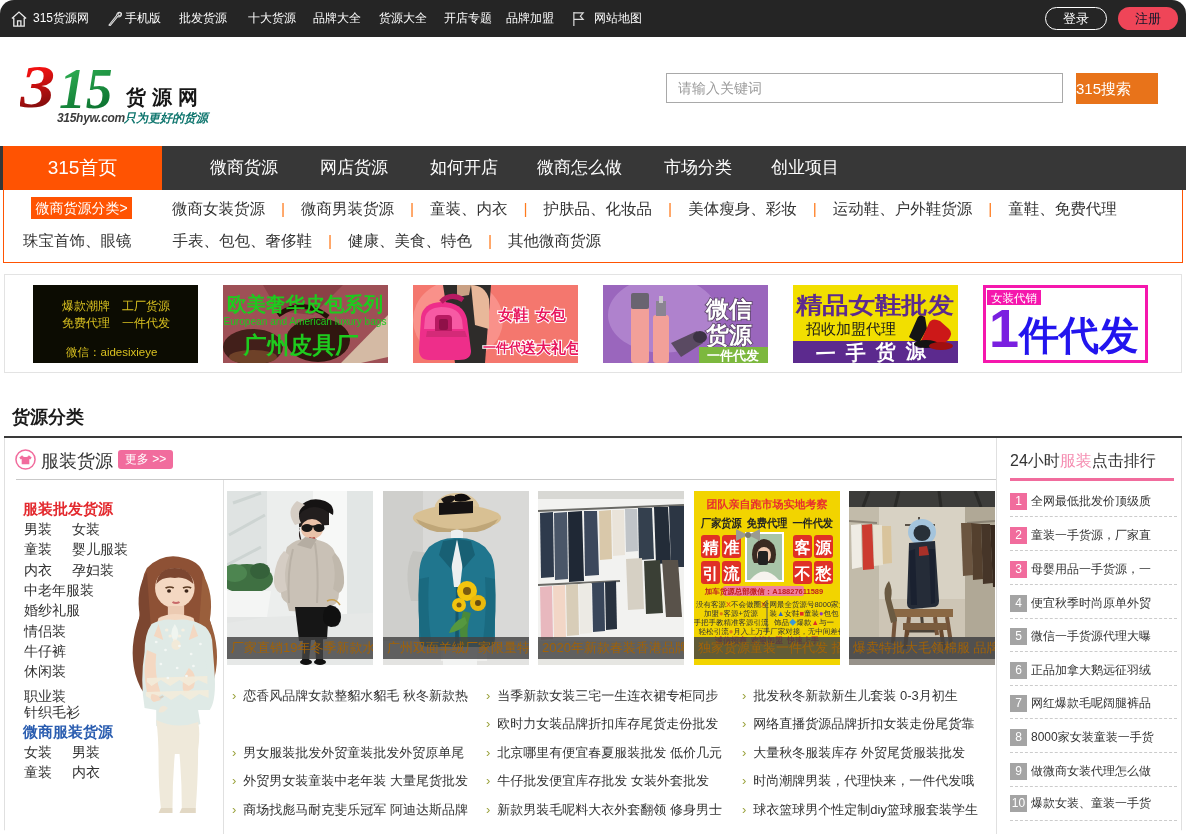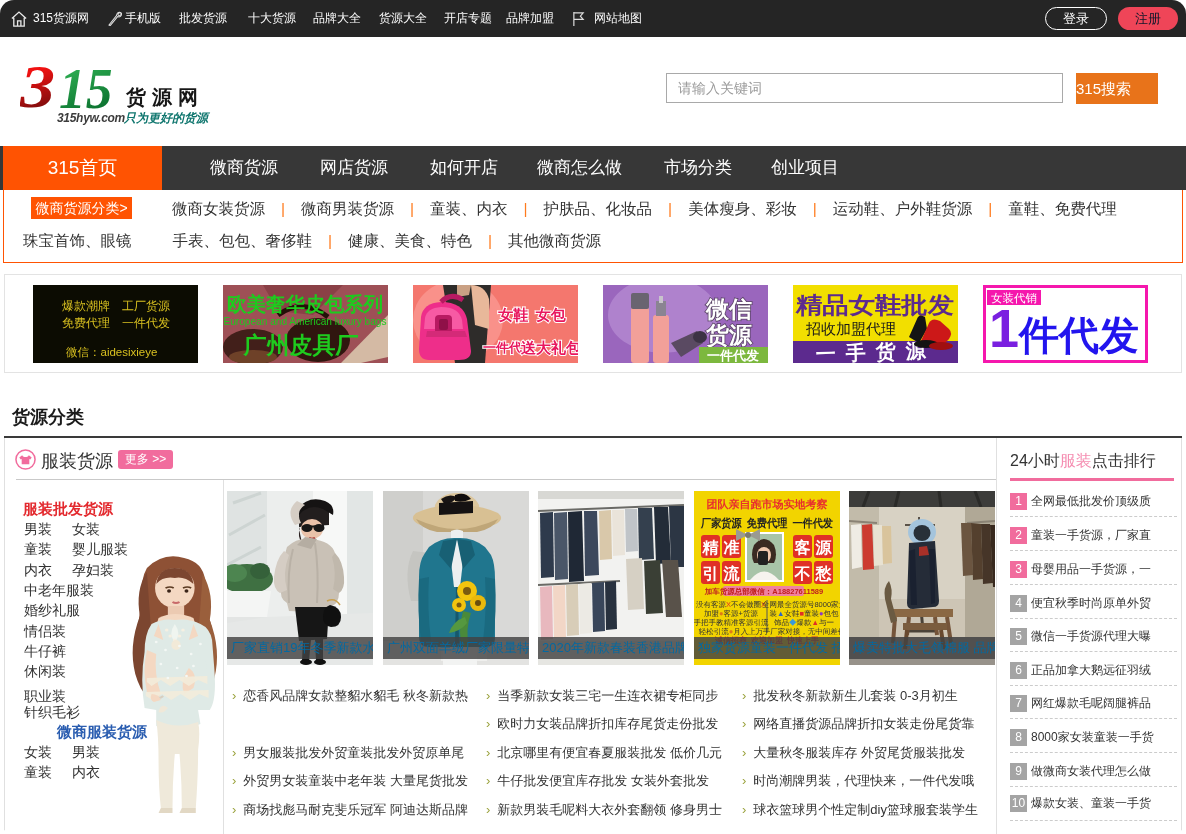--- a/index.html
+++ b/index.html
@@ -49,27 +49,27 @@
 #content{position:absolute;left:4px;top:438px;width:1178px;height:396px;border-left:1px solid #e0e0e0;border-right:1px solid #e0e0e0;background:#fff;}
 #sec-title{position:absolute;left:36px;top:11px;font-size:18px;color:#333;}
 #sec-more{position:absolute;left:113px;top:12px;width:55px;height:19px;background:#f16c9d;color:#fff;font-size:12px;text-align:center;line-height:19px;border-radius:3px;}
 #sec-line{position:absolute;left:11px;top:41px;width:980px;height:1px;background:#c9c9c9;}
 #vline1{position:absolute;left:218px;top:42px;width:1px;height:354px;background:#e0e0e0;}
 #vline2{position:absolute;left:991px;top:0px;width:1px;height:396px;background:#e0e0e0;}
 
 
 #side-t1{position:absolute;left:18px;top:62px;font-size:15px;font-weight:bold;color:#e3292e;}
 .sl{position:absolute;font-size:14px;color:#333;white-space:nowrap;}
-#side-t2{position:absolute;left:18px;top:285px;font-size:15px;font-weight:bold;color:#2a5db0;margin-left:34px;}
+#side-t2{position:absolute;left:18px;top:285px;font-size:15px;font-weight:bold;color:#2a5db0;}
 #girl{position:absolute;left:107px;top:112px;width:128px;height:266px;}
 
 
 .card{position:absolute;top:53px;width:146px;height:174px;overflow:hidden;background:#e6e6e6;}
 .card svg{position:absolute;left:0;top:0;}
-.cap{position:absolute;left:0;bottom:6px;width:100%;height:22px;background:rgba(66,66,66,.82);color:#0369a1;font-size:13px;line-height:22px;padding-left:4px;white-space:nowrap;overflow:hidden;}
+.cap{position:absolute;left:0;bottom:6px;width:100%;height:22px;background:rgba(66,66,66,.82);color:#a16207;font-size:13px;line-height:22px;padding-left:4px;white-space:nowrap;overflow:hidden;}
 
 
 .news{position:absolute;font-size:13px;color:#333;white-space:nowrap;overflow:hidden;height:16px;line-height:16px;}
 .news .ar{color:#9aa23c;margin-right:7px;font-size:13px;}
 
 
 #rank-title{position:absolute;left:1005px;top:13px;font-size:16px;color:#333;white-space:nowrap;}
 #rank-title .pk{color:#f58db1;}
 #rank-line{position:absolute;left:1005px;top:40px;width:164px;height:3px;background:#f16c9d;}
 .rk{position:absolute;left:1005px;width:17px;height:17px;color:#fff;font-size:12px;text-align:center;line-height:17px;}

